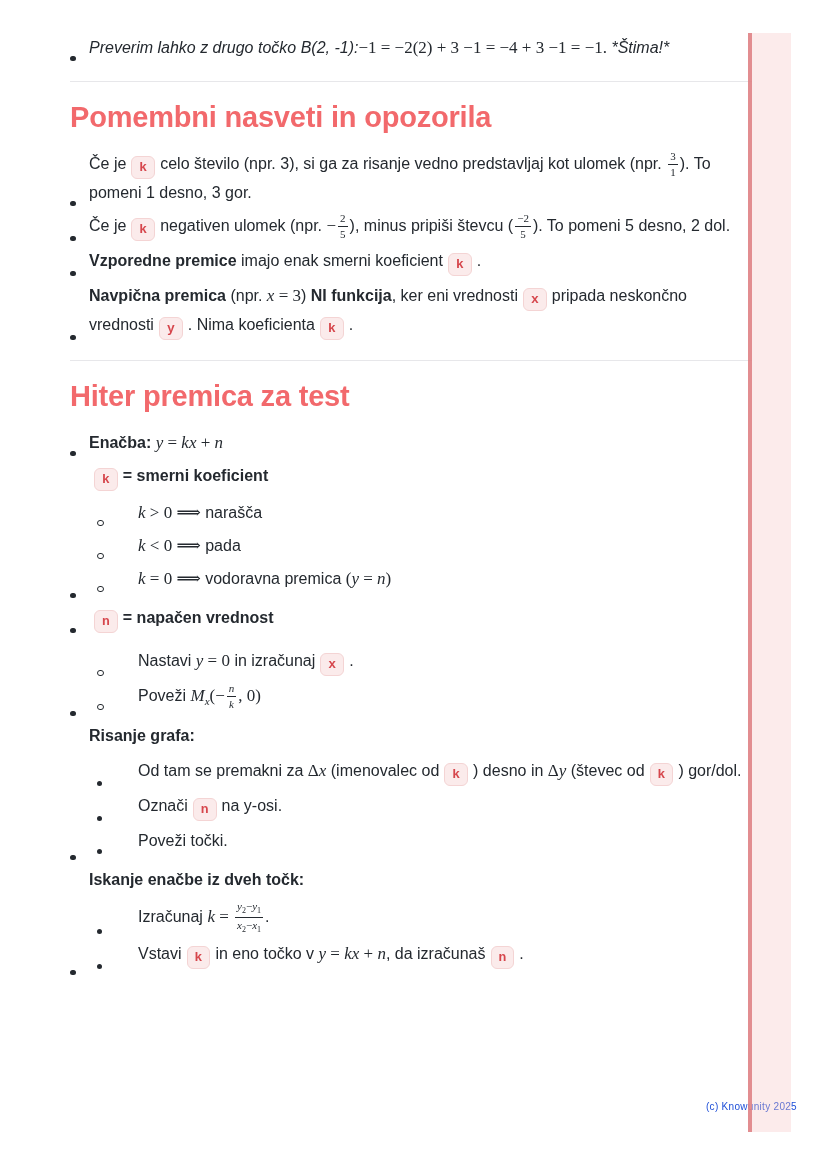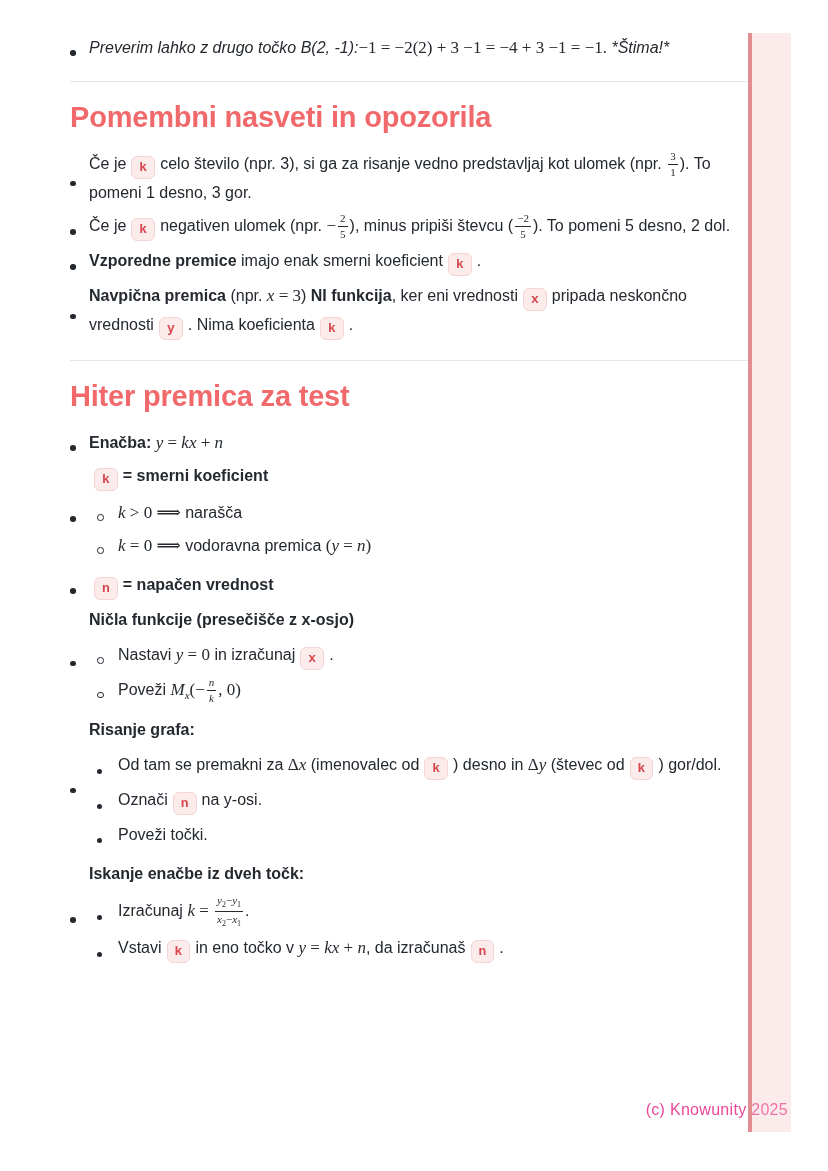--- a/index.html
+++ b/index.html
@@ -10,23 +10,23 @@
     color: #24292f;
   }
   .content { padding: 34px 76px 30px 70px; }
 
   h2 {
     font-size: 29px; line-height: 30px; font-weight: 700;
     color: var(--accent, #f2696c); margin: 0 0 18px; letter-spacing: -0.2px;
   }
   hr.divider { border: none; border-top: 1px solid #e7e7ea; margin: 20px 0; }
 
-  .li { display: flex; align-items: center; }
+  .li { display: flex; align-items: flex-end; }
   .li.d1 { margin-bottom: 6px; }
-  .li.d2 { margin-bottom: 6px; }
+  .li.d2 { margin-bottom: 6px; gap: 20px; }
   .mcol { flex: 0 0 19px; }
   .li.d2 > .mcol { flex: 0 0 29px; padding-left: 8px; }
   .marker { display: block; }
   .marker.disc { width: 5.5px; height: 5.5px; border-radius: 50%; background: #24292f; margin-top: 10.5px; }
   .marker.circle { width: 6.5px; height: 6.5px; border-radius: 50%; border: 1.4px solid #24292f; background: transparent; margin-top: 9.5px; }
   .li.d2 .marker.disc { width: 5px; height: 5px; margin-top: 11px; }
   .li-body { flex: 1 1 auto; font-size: 16px; line-height: 27px; }
   .sublist { margin-top: 8px; }
 
   strong { font-weight: 700; }
@@ -56,22 +56,22 @@
 
   .strip {
     position: absolute; top: 33px; left: 748px; width: 43px; height: 1099px;
     background: var(--strip-bg, rgba(246,198,198,0.35)); z-index: 3;
   }
   .strip-line {
     position: absolute; top: 33px; left: 748px; width: 3.5px; height: 1099px;
     background: var(--strip-line, rgba(221,125,128,0.85)); z-index: 4;
   }
   .watermark {
-    position: absolute; top: 1101px; right: 40px; z-index: 2;
-    font-size: 16px; letter-spacing: 0.3px; color: #ec4899;
+    position: absolute; top: 1101px; right: 31px; z-index: 2;
+    font-size: 10px; letter-spacing: 0.3px; color: #1d4ed8;
   }
 </style>
 </head>
 <body style="--accent: #f2696c; --badge-text: #d6464c; --badge-bg: #fbebeb; --badge-border: #f4d4d4;">
 
 <div class="page">
   <div class="content">
       <div class="bullets">
         <div class="li d1">
           <span class="mcol">
@@ -125,35 +125,41 @@
               <div class="li d2">
                 <span class="mcol">
                   <span class="marker circle"></span>
                 </span>
                 <div class="li-body"><span class="math"><span class="it">k</span><span> &gt; 0 ⟹</span></span><span> narašča</span></div>
               </div>
               <div class="li d2">
                 <span class="mcol">
                   <span class="marker circle"></span>
                 </span>
+                <div class="li-body"><span class="math"><span class="it">k</span><span> &lt; 0 ⟹</span></span><span> pada</span></div>
+              </div>
+              <div class="li d2">
+                <span class="mcol">
+                  <span class="marker circle"></span>
+                </span>
                 <div class="li-body"><span class="math"><span class="it">k</span><span> = 0 ⟹</span></span><span> vodoravna premica </span><span class="math"><span>(</span><span class="it">y</span><span> = </span><span class="it">n</span><span>)</span></span></div>
               </div>
             </div></div>
         </div>
         <div class="li d1">
           <span class="mcol">
             <span class="marker disc"></span>
           </span>
           <div class="li-body"><span class="badge">n</span><strong>= napačen vrednost</strong></div>
         </div>
         <div class="li d1">
           <span class="mcol">
             <span class="marker disc"></span>
           </span>
-          <div class="li-body"><strong>Ničla funkcije (presečišče z x-osjo)</strong><div class="sublist">
+          <div class="li-body"><div class="sublist">
               <div class="li d2">
                 <span class="mcol">
                   <span class="marker circle"></span>
                 </span>
                 <div class="li-body"><span>Nastavi </span><span class="math"><span class="it">y</span><span> = 0</span></span><span> in izračunaj</span><span class="badge">x</span><span>.</span></div>
               </div>
               <div class="li d2">
                 <span class="mcol">
                   <span class="marker circle"></span>
                 </span>

